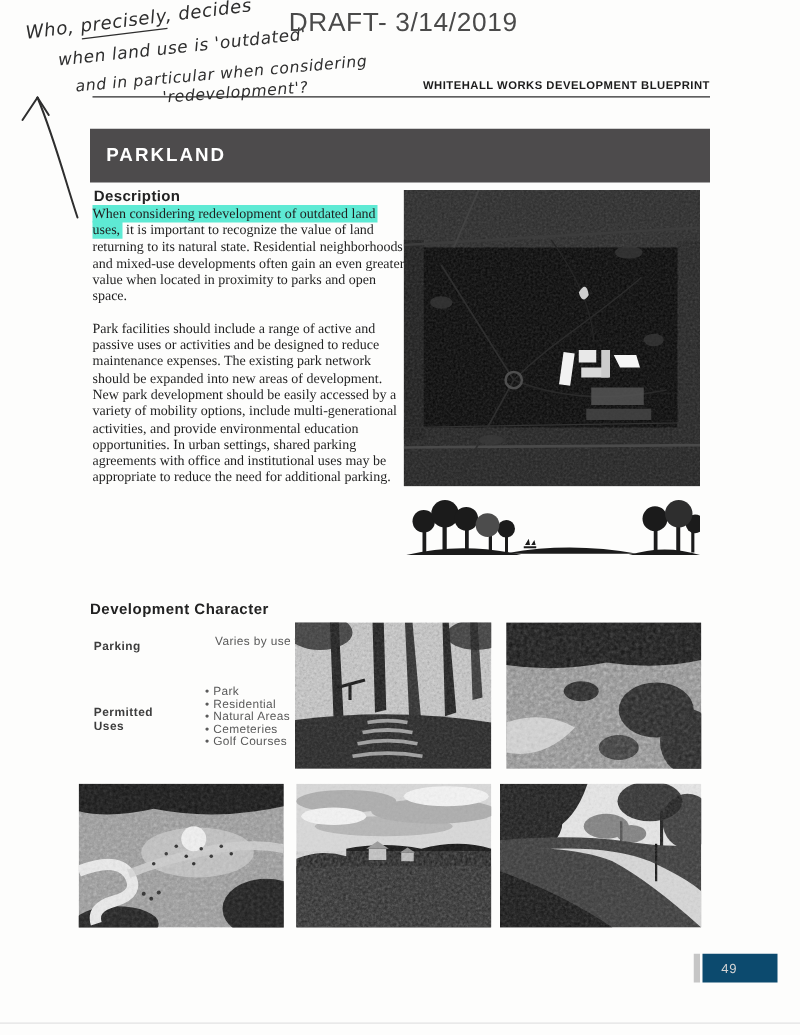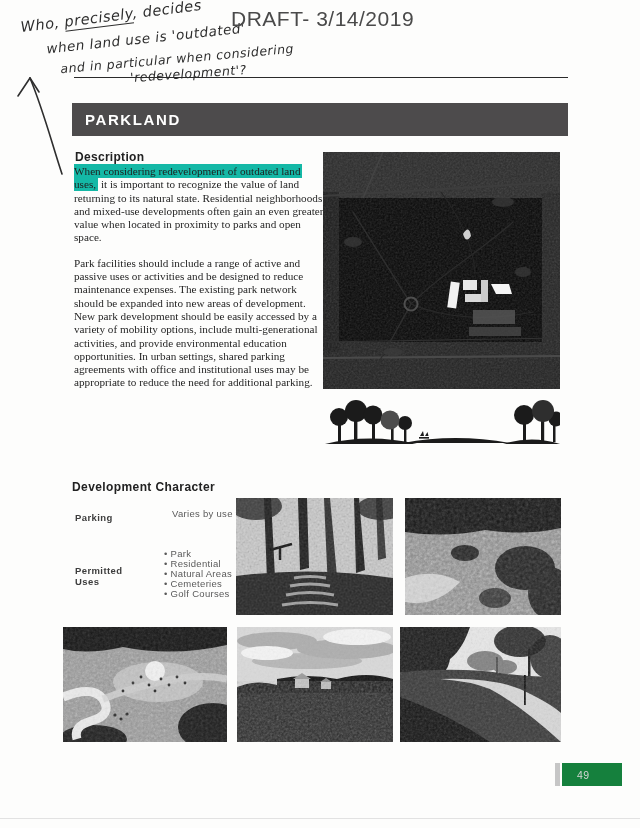--- a/index.html
+++ b/index.html
@@ -26,39 +26,39 @@
   .doc-title{
     position:absolute;right:72px;top:63px;font-size:9px;font-weight:bold;
     color:#1c1c1c;letter-spacing:0.4px;
   }
   .header-rule{
     position:absolute;left:74px;top:77px;width:494px;height:0;
     border-top:1.3px solid #2a2a2a;
   }
   
   .section-bar{
-    position:absolute;left:72px;top:103px;width:496px;height:33px;
+    position:absolute;left:72px;top:103px;width:496px;height:43px;
     display:flex;align-items:center;padding-left:13px;box-sizing:border-box;
   }
   .section-bar span{
     color:#fff;font-weight:bold;font-size:15px;letter-spacing:1.6px;
   }
   
   .desc-heading{
     position:absolute;left:75px;top:150px;font-size:12px;font-weight:bold;
     color:#222;letter-spacing:0.3px;text-align:center;
   }
   .desc-body{
     position:absolute;left:74px;top:165px;width:250px;
     font-family:"Liberation Serif",serif;font-size:11.2px;line-height:13.3px;
     color:#1f1f1f;
   }
   .desc-body p{margin:0 0 12px 0;}
   .desc-body mark{
-    background:#14b8a6;color:#1f1f1f;padding:1px 2px 1px 0;
+    background:#5eead4;color:#1f1f1f;padding:1px 2px 1px 0;
     box-decoration-break:clone;-webkit-box-decoration-break:clone;
   }
   
   .figure{position:absolute;display:block;}
   
   .dev-heading{
     position:absolute;left:72px;top:480px;font-size:12px;font-weight:bold;
     color:#222;letter-spacing:0.4px;text-align:center;
   }
   .row-label{
@@ -103,20 +103,21 @@
   <div class="hw hw-3">and in particular when considering</div>
   <div class="hw hw-4">'redevelopment'?</div>
 
   <svg class="figure" style="left:8px;top:68px;" width="70" height="118" viewBox="0 0 70 118">
     <path d="M54,106 C44,76 36,44 22,10" stroke="#2e2e2e" stroke-width="1.6" fill="none" stroke-linecap="round"></path>
     <path d="M22,10 L10,28" stroke="#2e2e2e" stroke-width="1.6" fill="none" stroke-linecap="round"></path>
     <path d="M22,10 L31,24" stroke="#2e2e2e" stroke-width="1.6" fill="none" stroke-linecap="round"></path>
   </svg>
 
   <div class="draft">DRAFT- 3/14/2019</div>
+  <div class="doc-title">WHITEHALL WORKS DEVELOPMENT BLUEPRINT</div>
   <div class="header-rule"></div>
 
   <div class="section-bar" style="background:#4d4b4c;">
     <span>PARKLAND</span>
   </div>
 
   <div class="desc-heading">Description</div>
   <div class="desc-body">
     <p><mark>When considering redevelopment of outdated land uses,</mark><span> it is important to recognize the value of land returning to its natural state. Residential neighborhoods and mixed-use developments often gain an even greater value when located in proximity to parks and open space.</span></p>
     <p>Park facilities should include a range of active and passive uses or activities and be designed to reduce maintenance expenses. The existing park network should be expanded into new areas of development. New park development should be easily accessed by a variety of mobility options, include multi-generational activities, and provide environmental education opportunities. In urban settings, shared parking agreements with office and institutional uses may be appropriate to reduce the need for additional parking.</p>
@@ -360,18 +361,18 @@
 
     <path d="M0,45 Q60,40 100,46 Q140,52 161,48 L161,115 L0,115 Z" fill="#3a3a3a"></path>
     <path d="M161,115 Q120,78 90,62 Q70,54 40,52 Q90,50 120,62 Q150,76 161,86 Z" fill="#d8d8d8"></path>
     <path d="M0,70 Q50,88 90,115 L0,115 Z" fill="#161616"></path>
 
     <rect x="124" y="48" width="1.8" height="30" fill="#111"></rect>
     <rect width="161" height="115" filter="url(#g5)" opacity="0.25"></rect>
   </svg>
 
   <div class="page-tab-tick"></div>
-  <div class="page-tab" style="background:#15803d;padding-left:15px;">
+  <div class="page-tab" style="background:#0c4a6e;padding-left:15px;">
     <span>49</span>
   </div>
   <div class="scan-line"></div>
 
 </div>
 
 </body></html>

